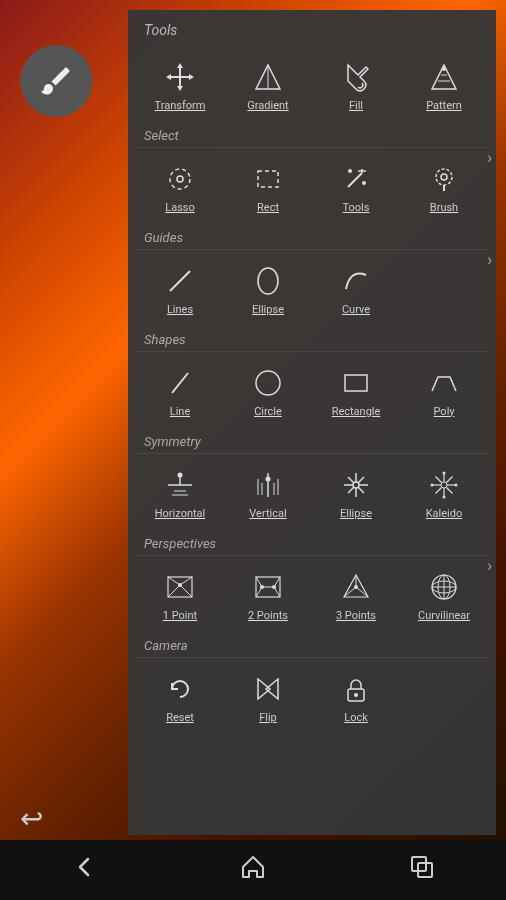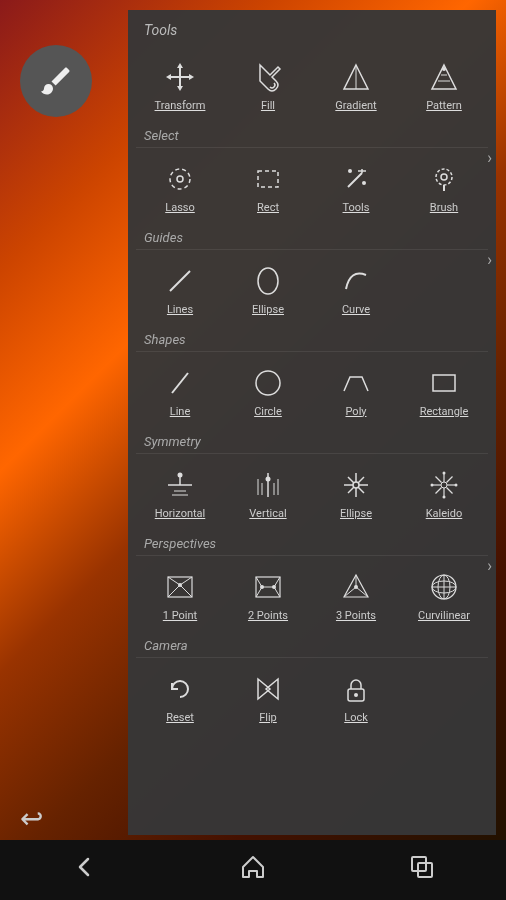--- a/index.html
+++ b/index.html
@@ -185,35 +185,35 @@
           <polygon points="2,16 7,13 7,19" fill="#ddd" stroke="none"></polygon>
           <polygon points="30,16 25,13 25,19" fill="#ddd" stroke="none"></polygon>
         </svg>
       </div>
       <span class="tool-label">Transform</span>
     </div>
 
     <div class="tool-item">
       <div class="tool-icon">
         <svg viewBox="0 0 32 32">
+          <polygon points="16,4 28,28 4,28" stroke="#ddd" stroke-width="1.5" fill="none"></polygon>
+          <line x1="16" y1="4" x2="16" y2="28" stroke="#ddd" stroke-width="1"></line>
+        </svg>
+      </div>
+      <span class="tool-label">Gradient</span>
+    </div>
+
+    <div class="tool-item">
+      <div class="tool-icon">
+        <svg viewBox="0 0 32 32">
           <path d="M8 4 L18 14 L26 6 L28 8 L20 16 L24 20 Q28 24 24 28 Q20 32 16 28 L8 20 Z" stroke="#ddd" stroke-width="1.5" fill="none"></path>
           <path d="M22 22 Q24 24 22 26 Q20 28 18 26" stroke="#ddd" stroke-width="1.5" fill="none"></path>
         </svg>
       </div>
       <span class="tool-label">Fill</span>
-    </div>
-
-    <div class="tool-item">
-      <div class="tool-icon">
-        <svg viewBox="0 0 32 32">
-          <polygon points="16,4 28,28 4,28" stroke="#ddd" stroke-width="1.5" fill="none"></polygon>
-          <line x1="16" y1="4" x2="16" y2="28" stroke="#ddd" stroke-width="1"></line>
-        </svg>
-      </div>
-      <span class="tool-label">Gradient</span>
     </div>
 
     <div class="tool-item">
       <div class="tool-icon">
         <svg viewBox="0 0 32 32">
           <polygon points="16,4 28,28 4,28" stroke="#ddd" stroke-width="1.5" fill="none"></polygon>
           <line x1="10" y1="20" x2="22" y2="20" stroke="#ddd" stroke-width="1"></line>
           <line x1="13" y1="14" x2="19" y2="14" stroke="#ddd" stroke-width="1"></line>
           <circle cx="16" cy="8" r="2" fill="#ddd" stroke="none"></circle>
         </svg>
@@ -326,33 +326,33 @@
         <svg viewBox="0 0 32 32">
           <circle cx="16" cy="16" r="12" stroke="#ddd" stroke-width="1.5" fill="none"></circle>
         </svg>
       </div>
       <span class="tool-label">Circle</span>
     </div>
 
     <div class="tool-item">
       <div class="tool-icon">
         <svg viewBox="0 0 32 32">
+          <rect x="5" y="8" width="22" height="16" stroke="#ddd" stroke-width="1.5" fill="none"></rect>
+        </svg>
+      </div>
+      <span class="tool-label">Rectangle</span>
+    </div>
+
+    <div class="tool-item">
+      <div class="tool-icon">
+        <svg viewBox="0 0 32 32">
           <polyline points="4,24 10,10 22,10 28,24" stroke="#ddd" stroke-width="1.5" fill="none"></polyline>
         </svg>
       </div>
       <span class="tool-label">Poly</span>
-    </div>
-
-    <div class="tool-item">
-      <div class="tool-icon">
-        <svg viewBox="0 0 32 32">
-          <rect x="5" y="8" width="22" height="16" stroke="#ddd" stroke-width="1.5" fill="none"></rect>
-        </svg>
-      </div>
-      <span class="tool-label">Rectangle</span>
     </div>
   </div>
 
   <div class="section-label">Symmetry</div>
   <div class="divider"></div>
 
   <div class="tools-grid">
 
     <div class="tool-item">
       <div class="tool-icon">

